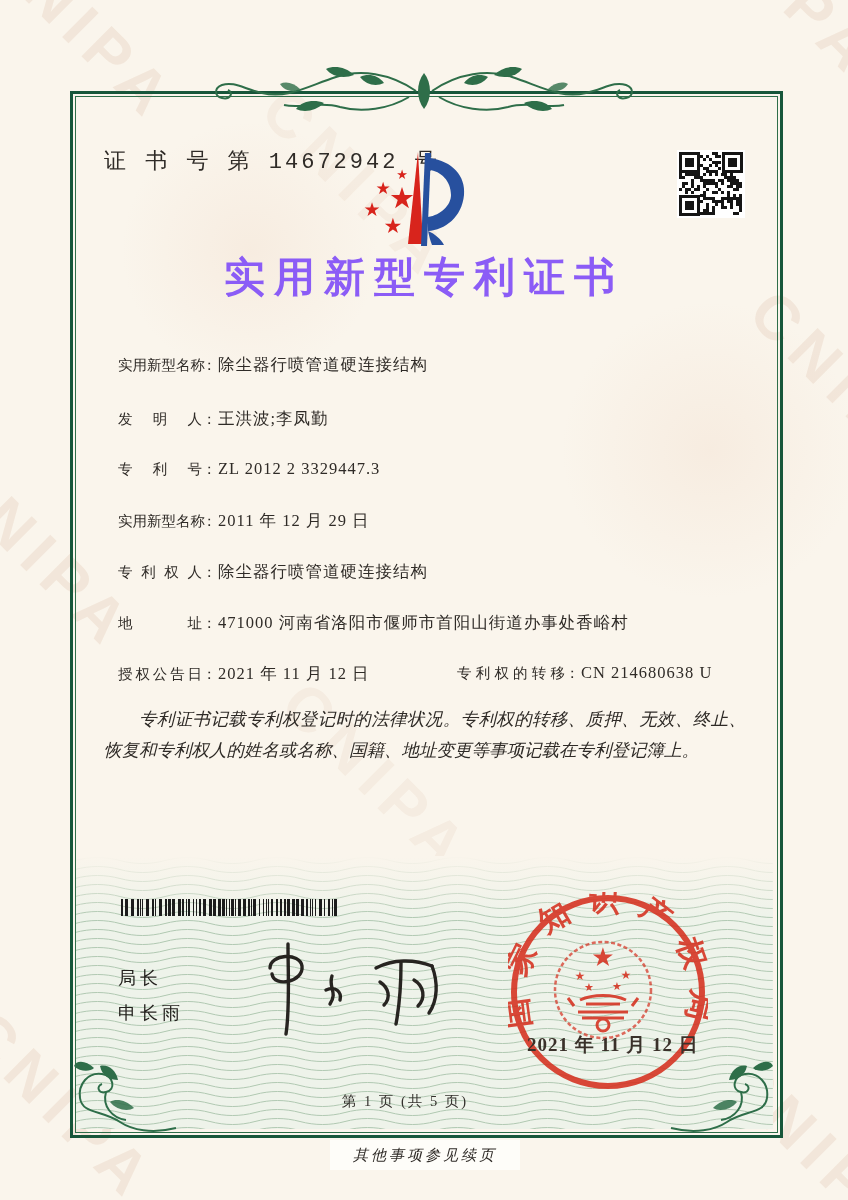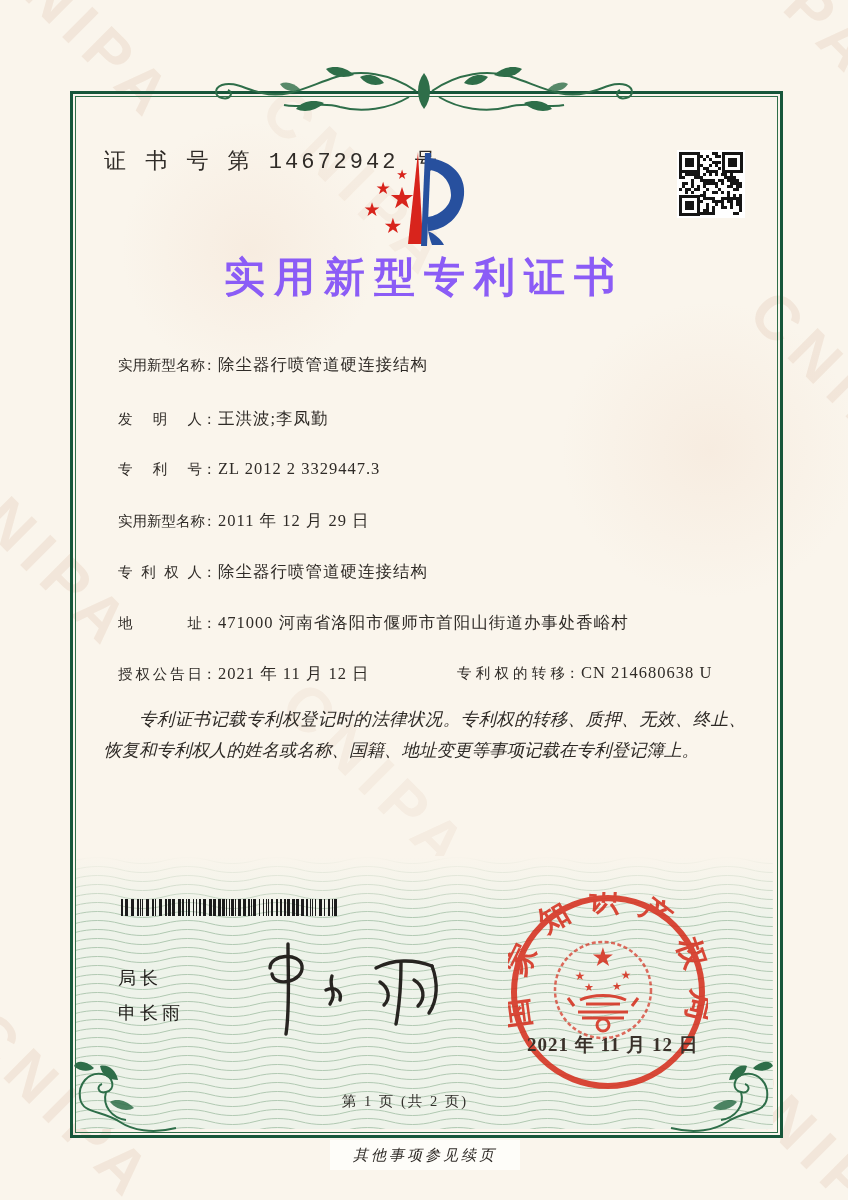--- a/index.html
+++ b/index.html
@@ -414,14 +414,14 @@
       <path d="M78,112 h34"></path>
       <path d="M70,120 h50"></path>
       <path d="M74,126 h42"></path>
       <path d="M66,114 l-6,-8 M124,114 l6,-8"></path>
       <circle cx="95" cy="133" r="6"></circle>
     </g>
   </g>
 </svg>
 <div class="abs seal-date">2021 年 11 月 12 日</div>
 
-<div class="abs page-no">第 1 页 (共 2 页)</div>
+<div class="abs page-no">第 1 页 (共 5 页)</div>
 <div class="abs note-box">其他事项参见续页</div>
 
 </body></html>

